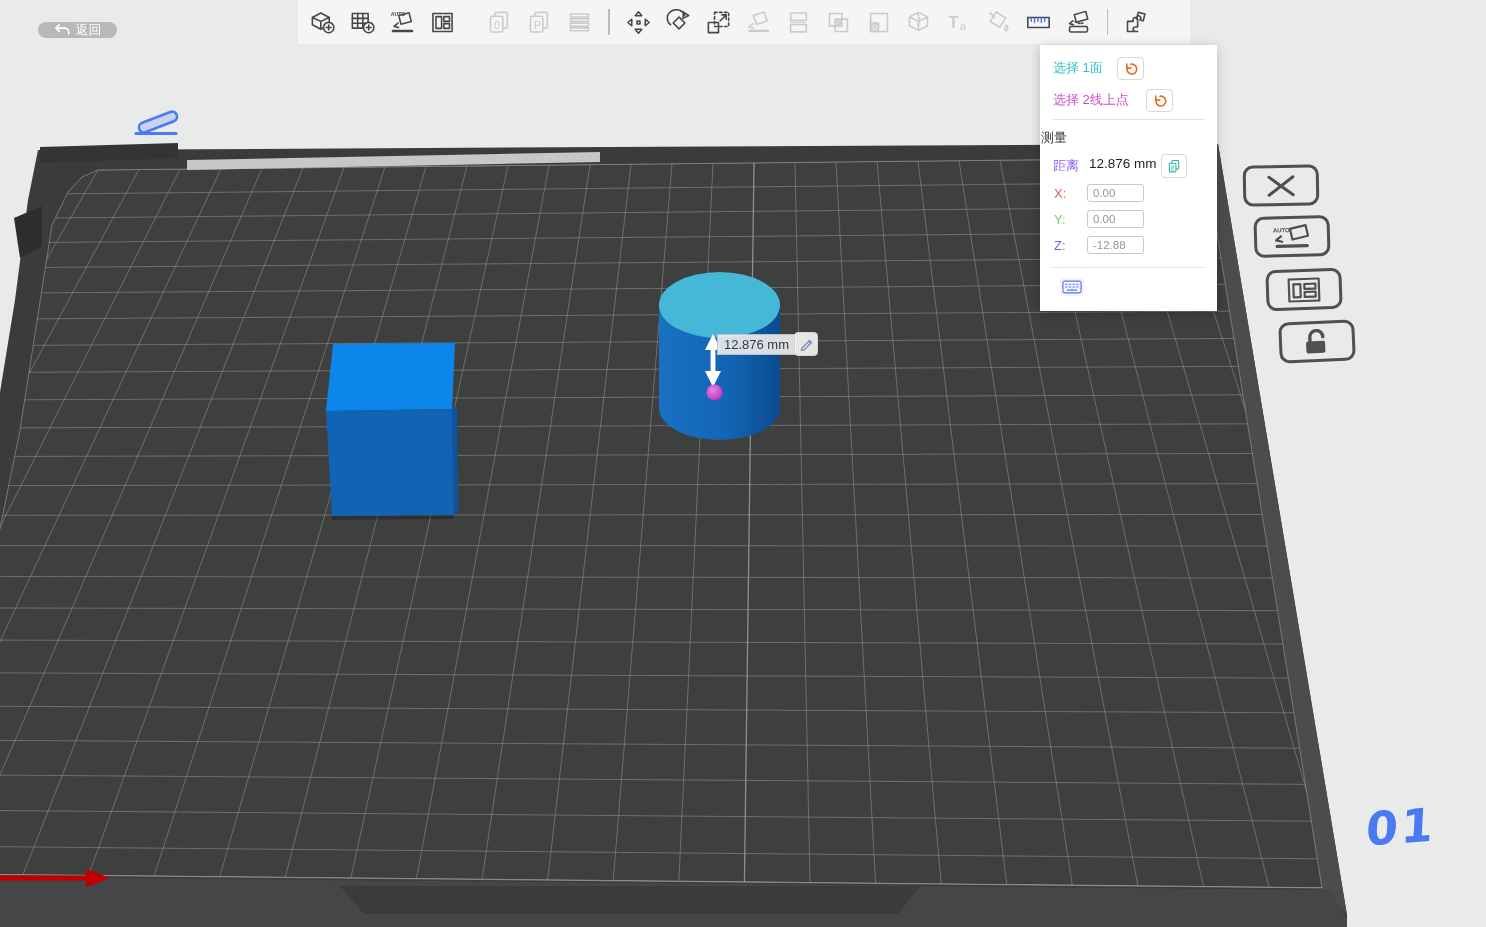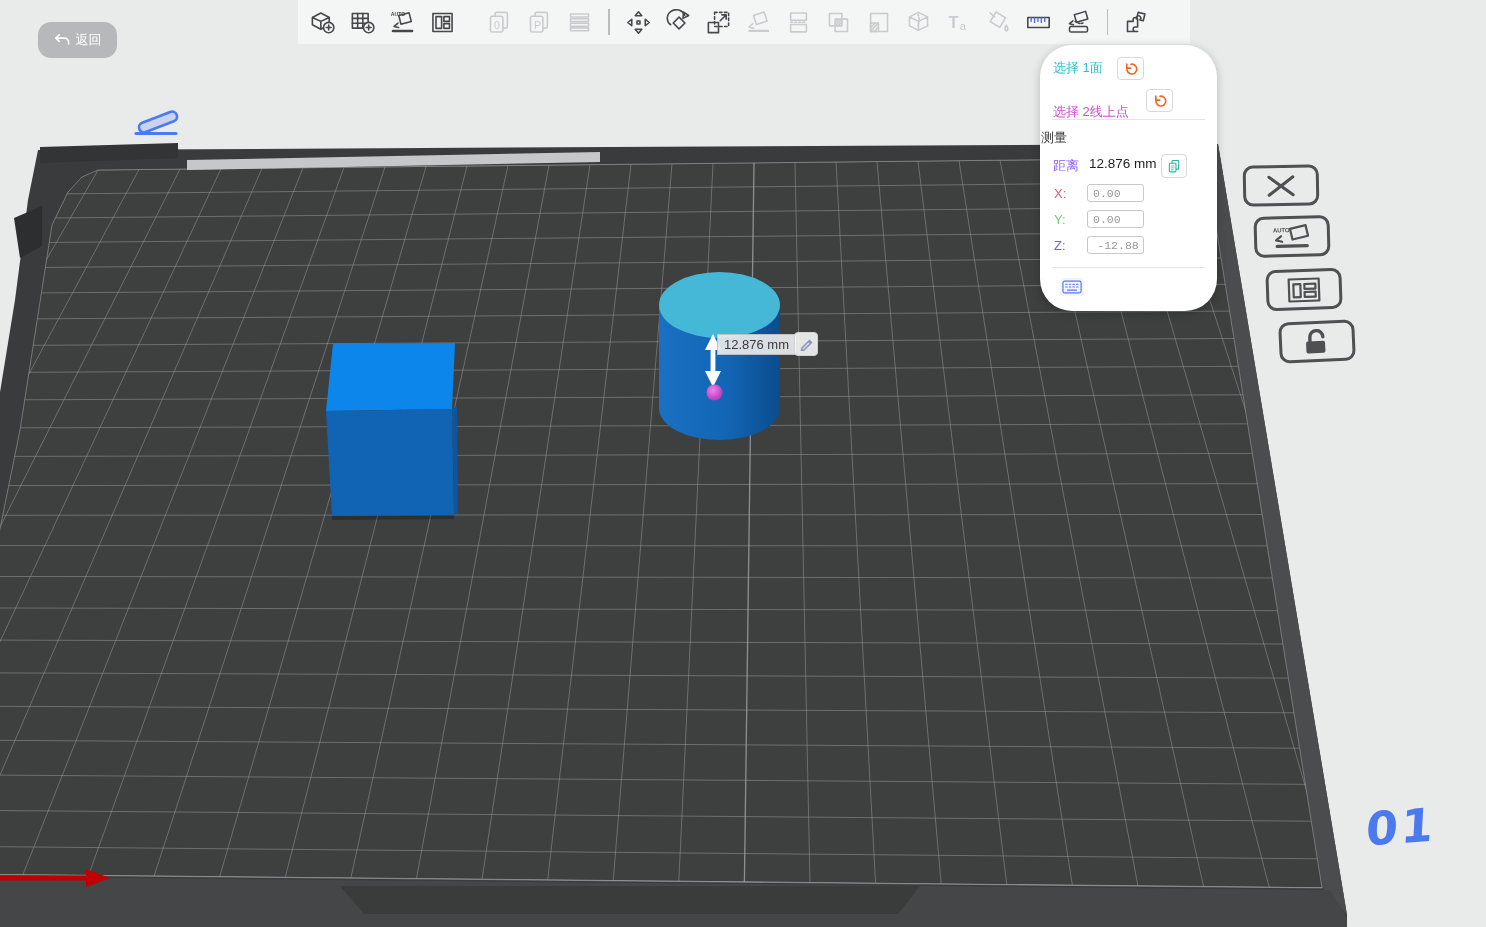--- a/index.html
+++ b/index.html
@@ -23,40 +23,39 @@
   .tbtn svg text{fill:#45474a;stroke:none;font-family:"Liberation Sans",sans-serif;}
   .tbtn.disabled svg{stroke:#c9cbcd;}
   .tbtn.disabled svg text{fill:#c9cbcd;}
   .tbtn svg .blue{stroke:#4a6cf0;}
   .tbtn svg .fillbg{fill:#f4f5f5;}
   .tsep{width:1.5px;height:26px;background:#b9bbbd;margin:0 5px;flex:0 0 auto;}
   .tgap{width:10px;flex:0 0 auto;}
 
   
   .back-btn{
-    position:absolute;left:38px;top:22px;width:79px;height:36px;
+    position:absolute;left:38px;top:22px;width:79px;height:16px;
     background:#b6b8ba;border-radius:13px;z-index:5;cursor:pointer;
     display:flex;align-items:center;justify-content:center;gap:5px;
     color:#fff;font-size:13px;
   }
   .back-btn svg{width:17px;height:14px;stroke:#fff;fill:none;stroke-width:1.8;stroke-linecap:round;stroke-linejoin:round;}
 
   
   .pen-ind{position:absolute;left:128px;top:100px;z-index:4;}
 
   
   .panel{
     position:absolute;left:1040px;top:45px;width:177px;height:266px;
     background:#fff;box-shadow:0 2px 10px rgba(0,0,0,.22);z-index:10;
     font-size:13px;
-    border-radius:32px;
   }
   .panel .txt{position:absolute;white-space:nowrap;}
   .sel1{left:13px;top:14px;color:#2fc0c9;}
-  .sel2{left:13px;top:58px;color:#cc4ecc;}
+  .sel2{left:13px;top:46px;color:#cc4ecc;}
   .ubtn{
     position:absolute;width:25px;height:21px;border:1px solid #d8d8d8;border-radius:4px;
     background:#fff;display:flex;align-items:center;justify-content:center;cursor:pointer;
   }
   .ubtn svg{width:14px;height:14px;stroke:#f26722;fill:none;stroke-width:1.9;stroke-linecap:round;stroke-linejoin:round;}
   .undo1{left:77px;top:12px;}
   .undo2{left:106px;top:44px;}
   .pdiv{position:absolute;left:12px;width:153px;height:1px;background:#e4e4e4;}
   .div1{top:74px;} .div2{top:222px;}
   .mtitle{left:1px;top:84px;color:#3c3c3c;}
@@ -64,23 +63,23 @@
   .dist-value{left:49px;top:111px;color:#1f1f1f;font-size:13.5px;}
   .copy-btn{left:121px;top:109px;width:24px;height:22px;}
   .copy-btn svg{stroke:#2ab5a5;stroke-width:1.4;}
   .ax{font-size:13px;}
   .axx{left:14px;top:141px;color:#e06060;}
   .axy{left:14px;top:167px;color:#76c876;}
   .axz{left:14px;top:193px;color:#6868e0;}
   .ainput{
     position:absolute;left:47px;width:50px;height:14px;border:1px solid #c9c9c9;border-radius:3px;
     font-size:11.5px;color:#979797;padding:1px 0 1px 5px;background:#fff;
-    font-family:Liberation Mono, monospace;outline:none;
-  }
-  .inx{top:139px;} .iny{top:165px;} .inz{top:191px;text-align:center;}
+    font-family:Liberation Sans, sans-serif;outline:none;
+  }
+  .inx{top:139px;} .iny{top:165px;} .inz{top:191px;}
   .kbd-btn{position:absolute;left:20px;top:233px;width:24px;height:18px;cursor:pointer;background:rgba(85,119,238,.08);border-radius:3px;display:flex;align-items:center;justify-content:center;}
   .kbd-btn svg{stroke:#5577ee;fill:none;stroke-width:1.3;stroke-linecap:round;}
 
   
   .pbtn{
     position:absolute;width:70px;height:35px;border:3.5px solid #4e5051;border-radius:10px;
     display:flex;align-items:center;justify-content:center;z-index:4;cursor:pointer;
   }
   .pbtn svg{stroke:#4e5051;fill:none;stroke-width:2.2;stroke-linecap:round;stroke-linejoin:round;}
   .pb1{left:1243px;top:165px;transform:rotate(-1deg);}

